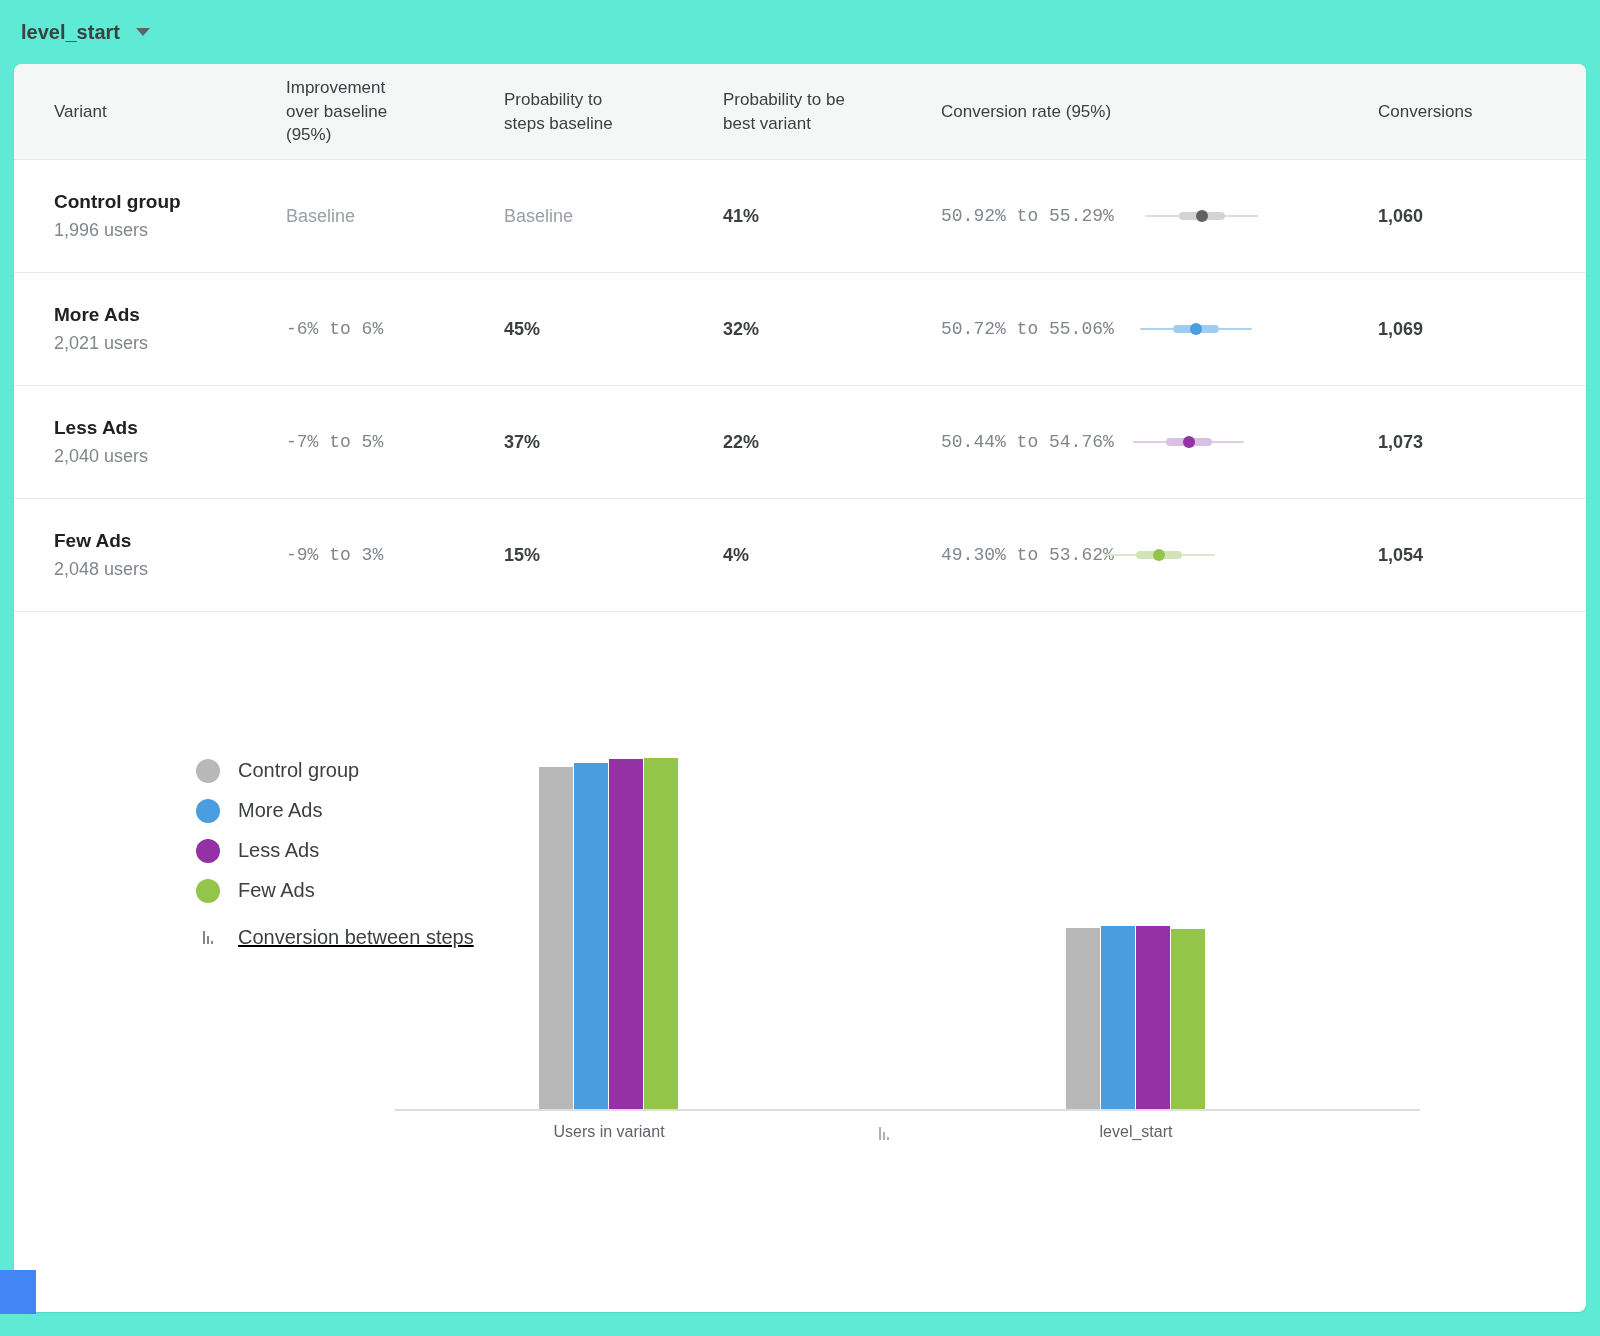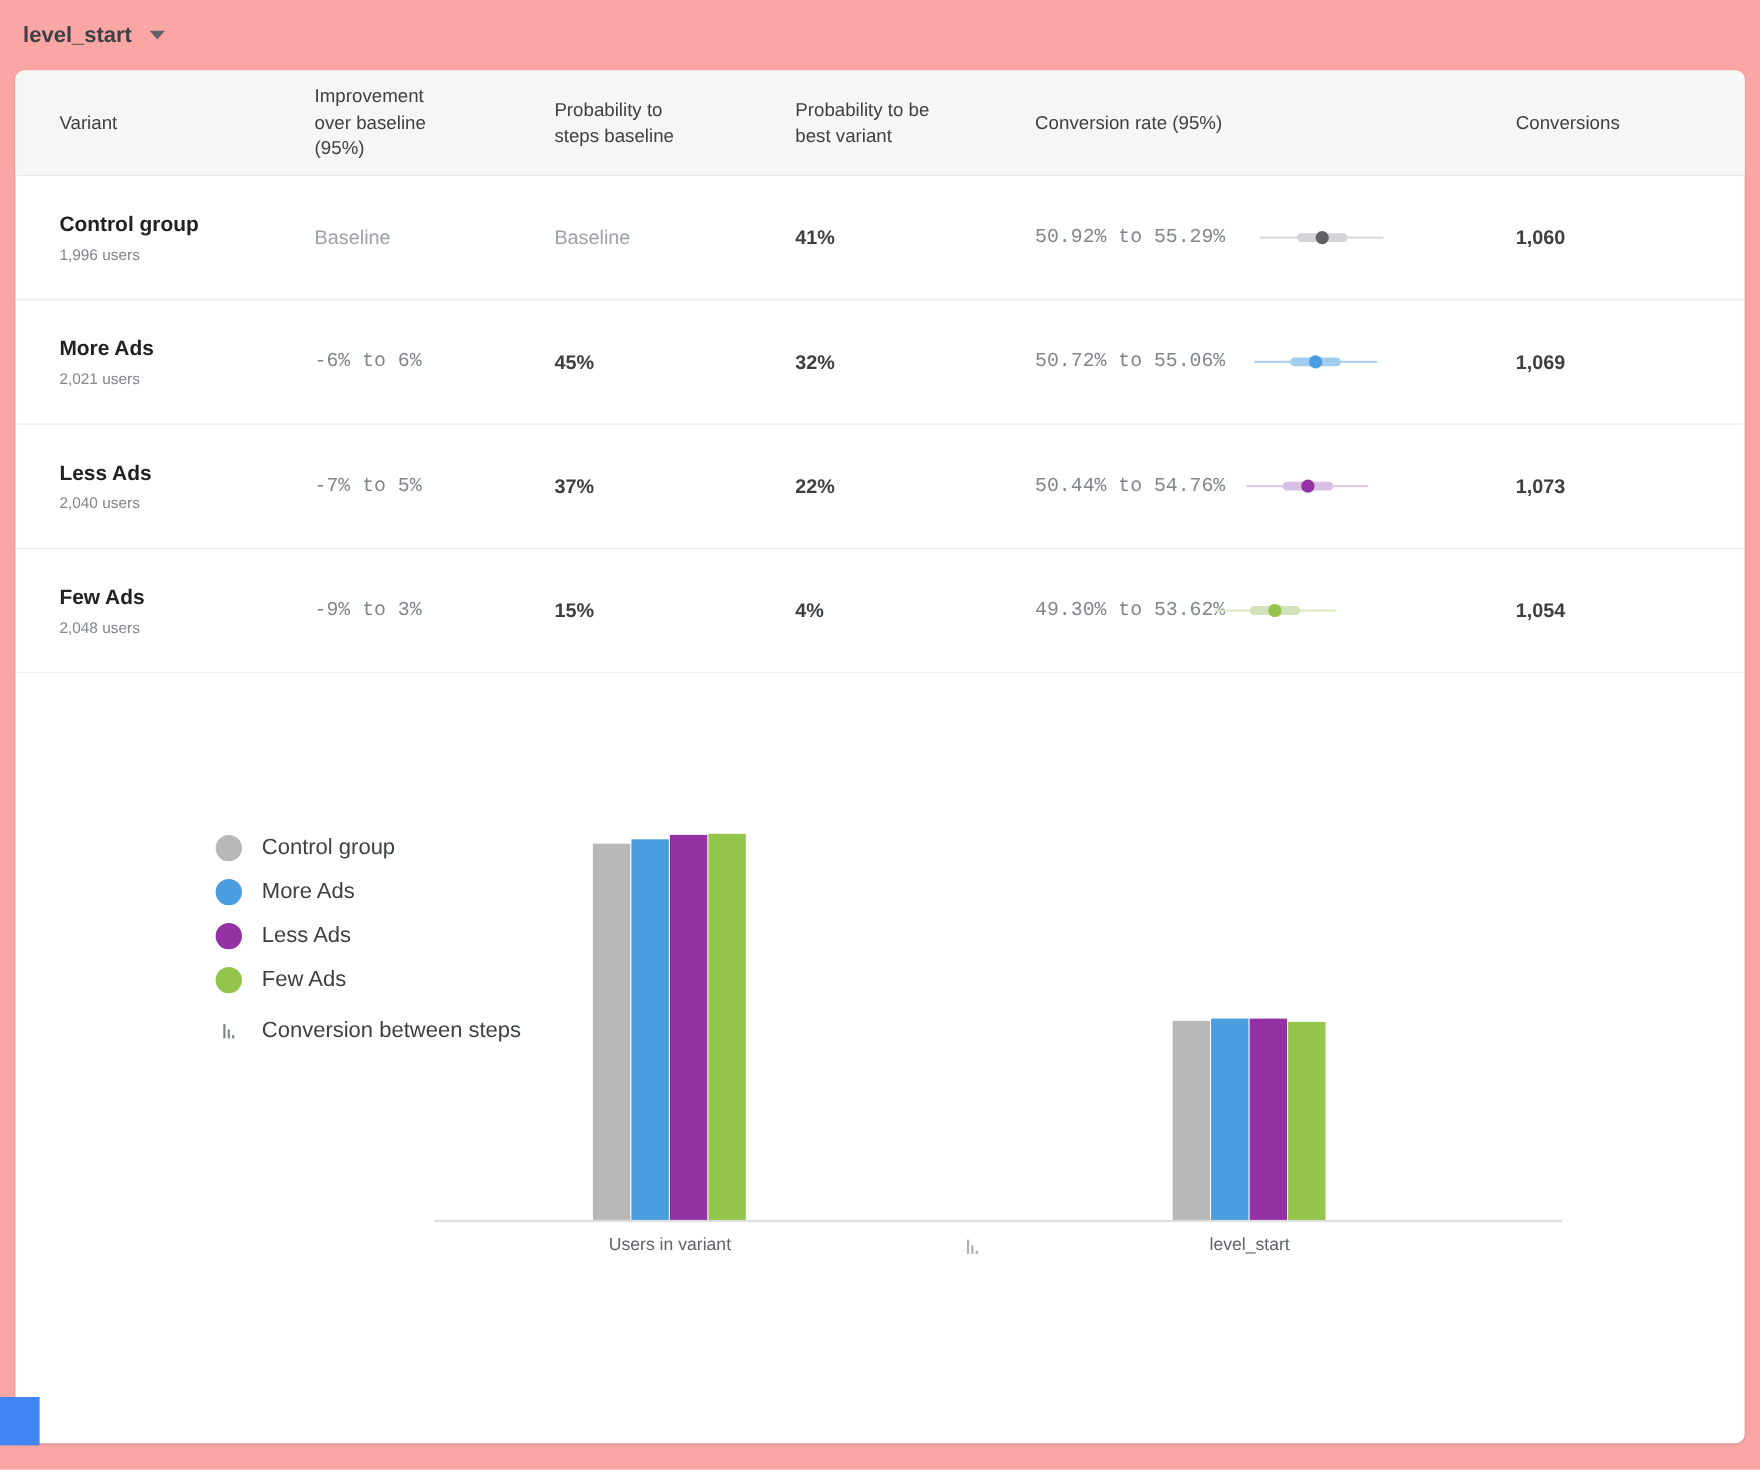--- a/index.html
+++ b/index.html
@@ -4,21 +4,21 @@
 <style>
   * { box-sizing: border-box; margin: 0; padding: 0; }
   body {
     font-family: "Liberation Sans", "DejaVu Sans", sans-serif;
     background: #e9ebee;
   }
   .page {
     position: relative;
     width: 1600px;
     height: 1336px;
-    background: #fca5a5;
+    background: #5eead4;
     overflow: hidden;
   }
   
   .topbar {
     height: 64px;
     display: flex;
     align-items: center;
     padding-left: 21px;
   }
   .selector {
@@ -73,21 +73,21 @@
     height: 113px;
     border-bottom: 1px solid #e8eaec;
   }
   .variant-name {
     font-size: 19px;
     font-weight: 700;
     color: #202124;
     margin-bottom: 7px;
   }
   .variant-users {
-    font-size: 14px;
+    font-size: 18px;
     color: #80868b;
   }
   .val { font-size: 18px; white-space: nowrap; }
   .light { color: #9aa0a6; }
   .mid   { color: #80868b; font-family: Liberation Mono, monospace; }
   .dark  { color: #3c4043; font-weight: bold; }
   
   .interval {
     position: relative;
     width: 170px;
@@ -107,21 +107,21 @@
     left: 182px;
     top: 146px;
   }
   .legend-item {
     display: flex;
     align-items: center;
     gap: 18px;
     height: 25px;
     margin-bottom: 15px;
   }
-  .legend-item.conv { margin-top: 22px; }
+  .legend-item.conv { margin-top: 22px; text-decoration: underline; }
   .swatch { width: 24px; height: 24px; border-radius: 50%; flex: 0 0 24px; }
   .legend-label { font-size: 20px; color: #3c4043; white-space: nowrap; }
   .conv-icon {
     display: inline-flex;
     align-items: flex-end;
     gap: 2px;
     width: 24px;
     justify-content: center;
     flex: 0 0 24px;
   }

